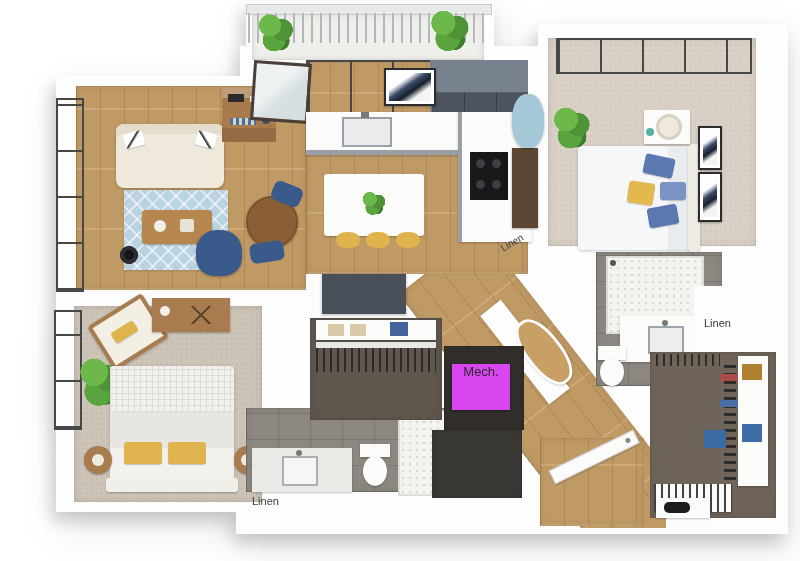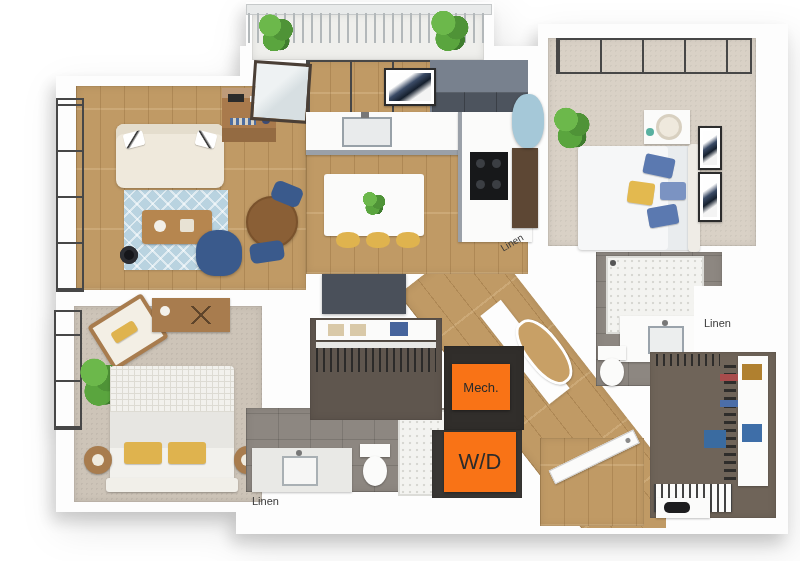--- a/index.html
+++ b/index.html
@@ -36,21 +36,21 @@
   .graycab{background:#4d545e;box-shadow:inset 0 0 0 1px rgba(255,255,255,0.08);}
   .plant{border-radius:50%;
          background:radial-gradient(circle at 35% 35%,#6cb84b 0 28%,transparent 29%),
                     radial-gradient(circle at 65% 45%,#4f9337 0 30%,transparent 31%),
                     radial-gradient(circle at 45% 68%,#5aa53e 0 30%,transparent 31%),
                     radial-gradient(circle at 60% 70%,#3f7d2e 0 24%,transparent 25%);}
   .rail{background:repeating-linear-gradient(90deg,#b3b8ba 0 2px,transparent 2px 9px);}
   .dash-h{background-image:repeating-linear-gradient(90deg,rgba(35,35,35,0.85) 0 2px,transparent 2px 7px);}
   .dash-v{background-image:repeating-linear-gradient(0deg,rgba(35,35,35,0.85) 0 3px,transparent 3px 8px);}
   .label{color:#3a3a3a;font-size:11px;line-height:1;white-space:nowrap;}
-  .sign{background:#f97316;box-shadow:0 1px 3px rgba(0,0,0,0.4);display:flex;align-items:center;justify-content:center;color:#2b2b2b;}
+  .sign{background:#d946ef;box-shadow:0 1px 3px rgba(0,0,0,0.4);display:flex;align-items:flex-start;justify-content:center;color:#2b2b2b;}
   .pillow{border-radius:3px;box-shadow:0 1px 1px rgba(0,0,0,0.2);}
   .rug{background-color:#b9d3e0;
        background-image:repeating-linear-gradient(45deg,rgba(255,255,255,0.55) 0 2px,transparent 2px 11px),
                         repeating-linear-gradient(-45deg,rgba(255,255,255,0.55) 0 2px,transparent 2px 11px);
        box-shadow:0 1px 2px rgba(0,0,0,0.15);}
   .artf{background:#ffffff;border:2px solid #2c2c2c;box-shadow:0 1px 2px rgba(0,0,0,0.3);}
   .art-in{position:absolute;inset:3px;background:linear-gradient(145deg,#fefefe 30%,#3b4b66 45%,#16202e 60%,#f4f4f4 75%);}
 </style>
 </head>
 <body>
@@ -223,23 +223,20 @@
     </div>
     <div class="abs" style="left:316px;top:342px;width:120px;height:6px;background:#e8e8e5;"></div>
     <div class="abs dash-h" style="left:316px;top:348px;width:120px;height:24px;"></div>
 
     <div class="floor blackroom" style="left:444px;top:346px;width:80px;height:84px;"></div>
     <div class="sign" style="position:absolute;left:452px;top:364px;width:58px;height:46px;font-size:13px;">
       <span>Mech.</span>
     </div>
 
     <div class="floor blackroom" style="left:432px;top:430px;width:90px;height:68px;background-color:#3a3835;"></div>
-    <div class="sign" style="position:absolute;left:444px;top:432px;width:72px;height:60px;font-size:22px;">
-      <span>W/D</span>
-    </div>
 
     <span class="label" style="position:absolute;left:500px;top:238px;font-size:10px;transform:rotate(-31deg);">Linen</span>
 
     <div class="floor wood" style="left:540px;top:438px;width:104px;height:88px;"></div>
     <div class="abs" style="left:552px;top:470px;width:92px;height:13px;background:#fbfbfa;border:1px solid #cfcfcf;transform:rotate(-26deg);transform-origin:left center;box-shadow:0 1px 2px rgba(0,0,0,0.25);">
       <div class="abs" style="right:6px;top:4px;width:5px;height:5px;border-radius:50%;background:#8a8a8a;"></div>
     </div>
     <div class="abs white-f" style="left:656px;top:498px;width:54px;height:20px;">
       <div class="abs" style="left:8px;top:4px;width:26px;height:11px;border-radius:5px;background:#1d1d1f;"></div>
     </div>

